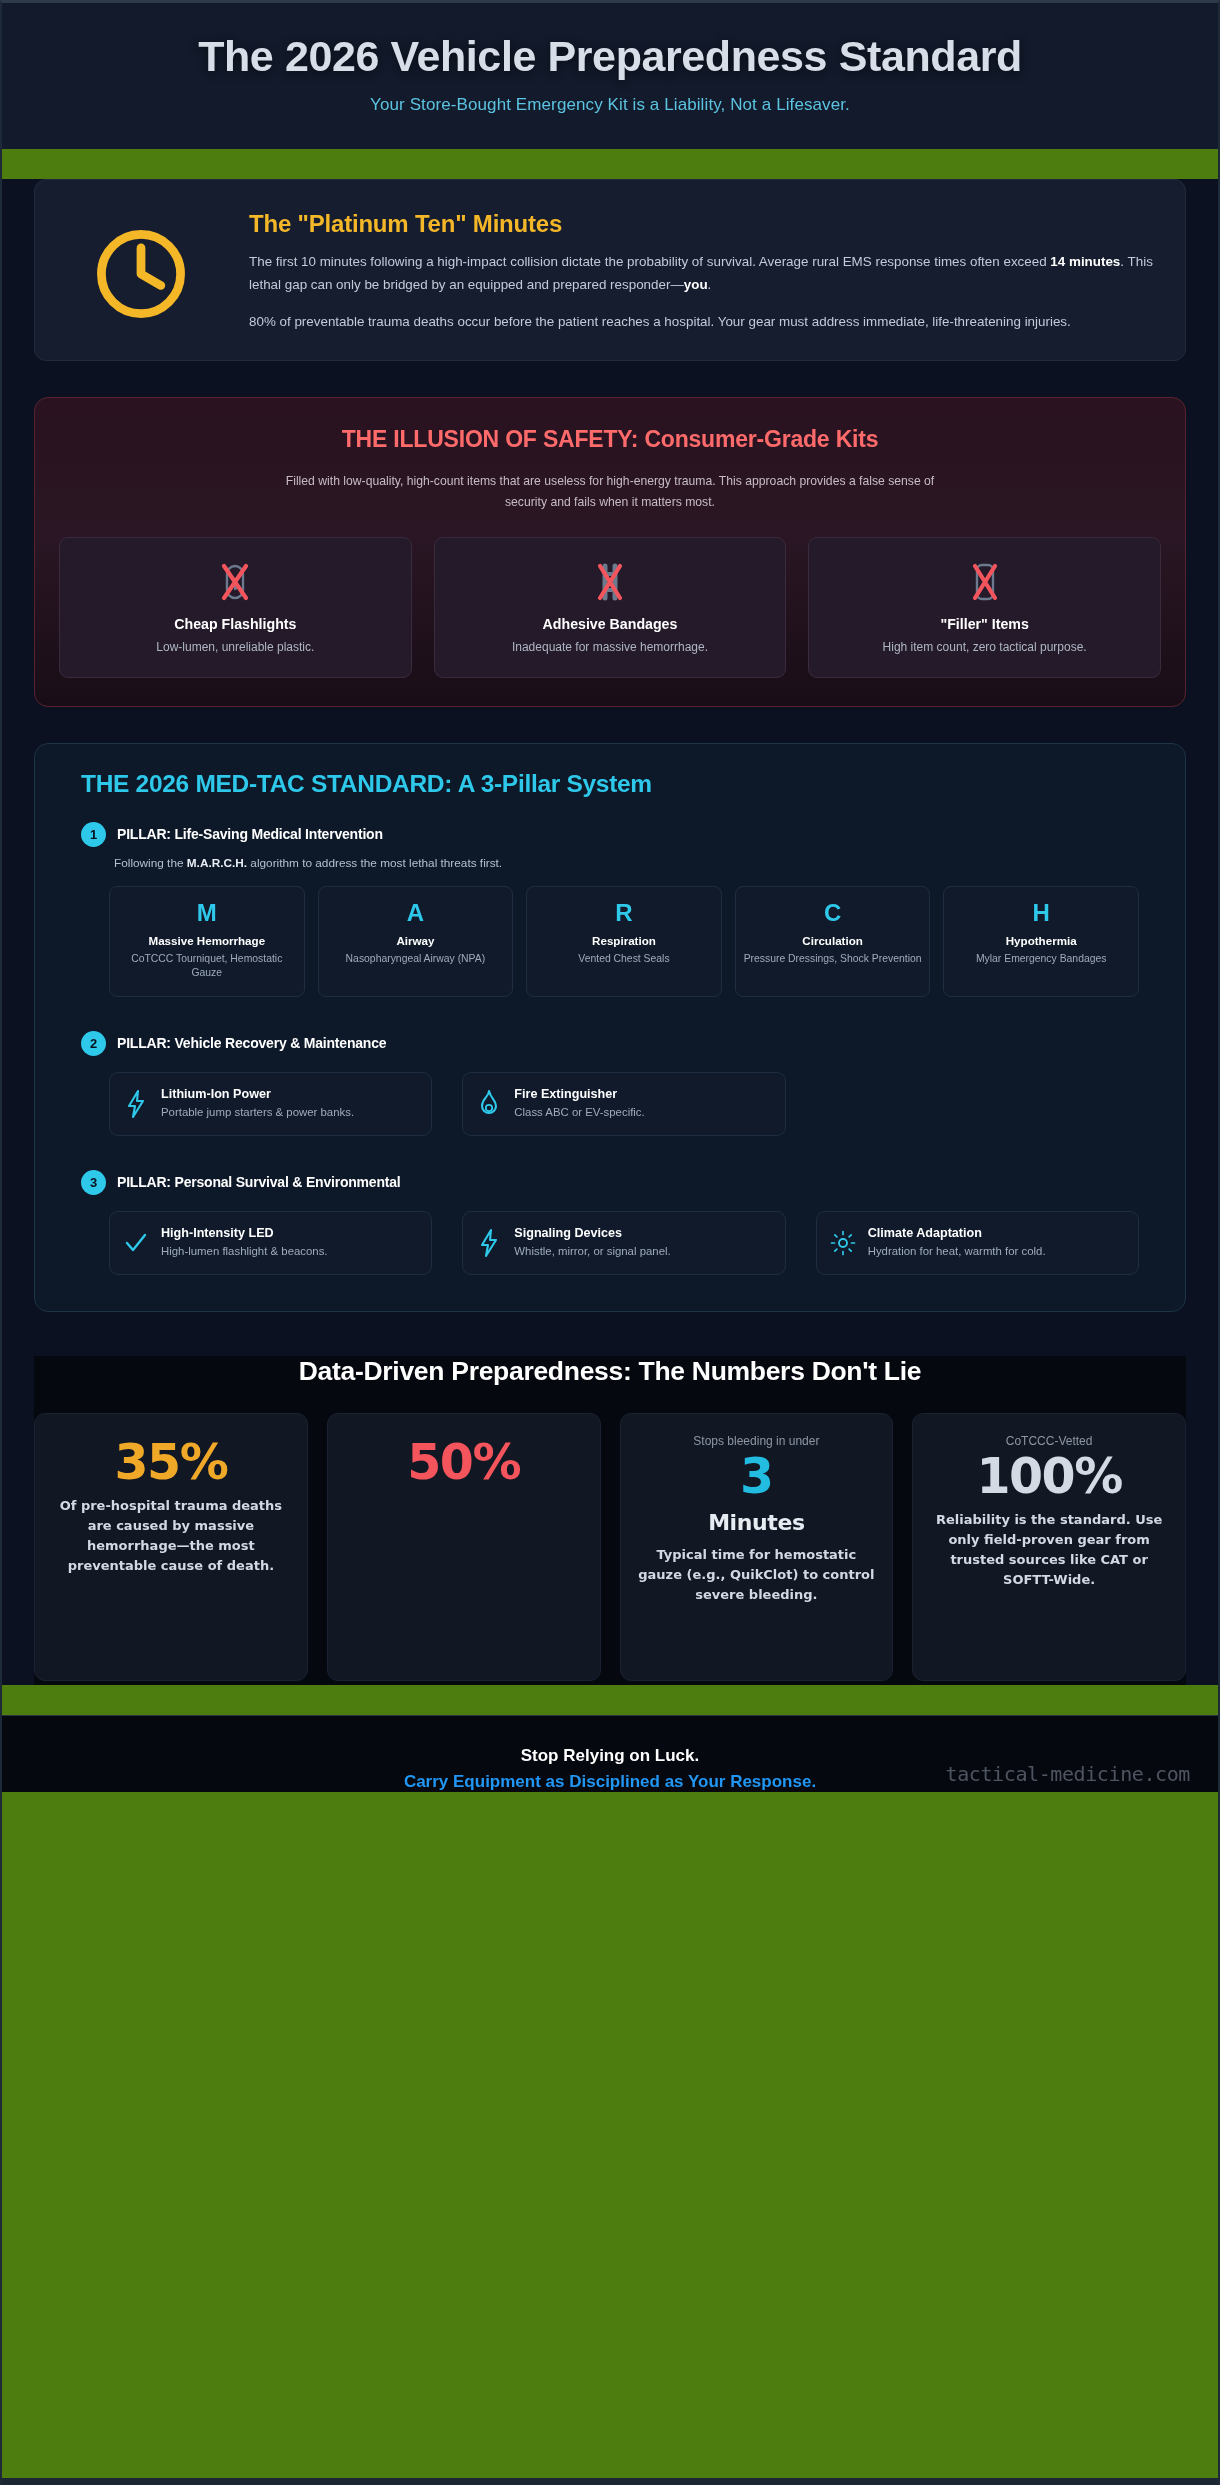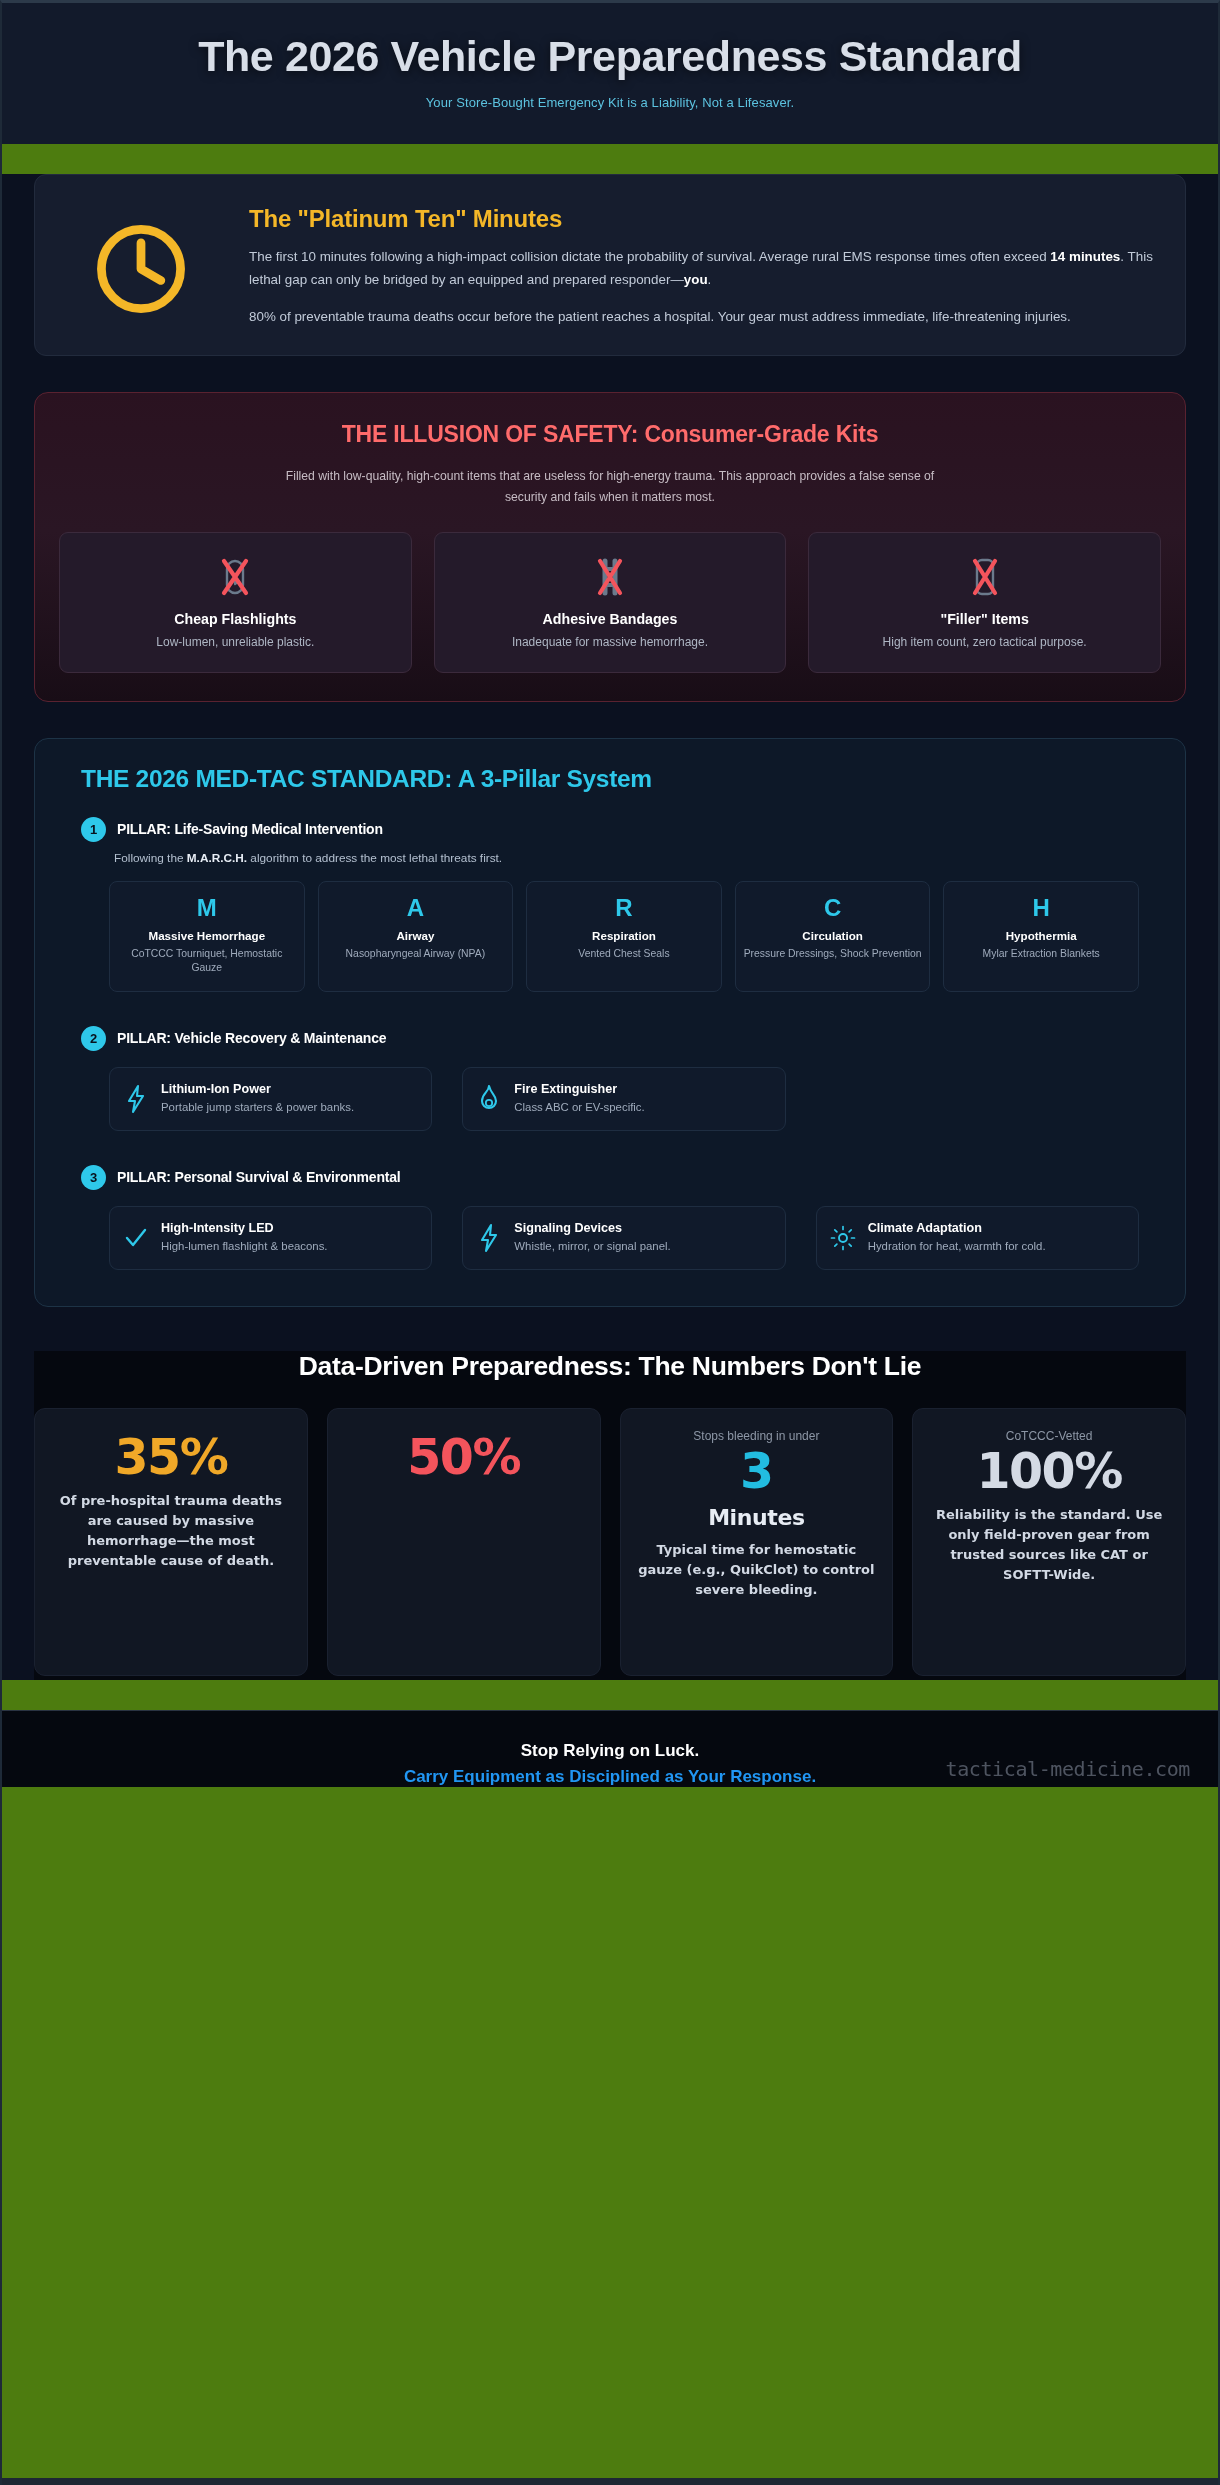--- a/index.html
+++ b/index.html
@@ -37,21 +37,21 @@
     font-weight: bold;
     line-height: 1.08;
     letter-spacing: -0.4px;
     color: #d8dee8;
     text-shadow: 0 2px 10px rgba(0,0,0,0.55);
     max-width: 880px;
     margin: 0 auto;
   }
   .hero .sub {
     margin-top: 16px;
-    font-size: 13px;
+    font-size: 17px;
     color: #5cc3e0;
     letter-spacing: 0.1px;
   }
 
   .body-wrap { padding: 0 32px; background: #0b1120; }
 
   
   .platinum {
     margin-top: 30px;
     background: #161d2e;
@@ -448,21 +448,21 @@
             <div class="march-desc">Vented Chest Seals</div>
           </div>
           <div class="march-card">
             <div class="march-letter">C</div>
             <div class="march-name">Circulation</div>
             <div class="march-desc">Pressure Dressings, Shock Prevention</div>
           </div>
           <div class="march-card">
             <div class="march-letter">H</div>
             <div class="march-name">Hypothermia</div>
-            <div class="march-desc">Mylar Extraction Blankets</div>
+            <div class="march-desc">Mylar Emergency Bandages</div>
           </div>
         </div>
       </div>
 
       <div class="pillar p2">
         <div class="pillar-head">
           <div class="pnum">2</div>
           <h3>PILLAR: Vehicle Recovery &amp; Maintenance</h3>
         </div>
         <div class="item-grid">

